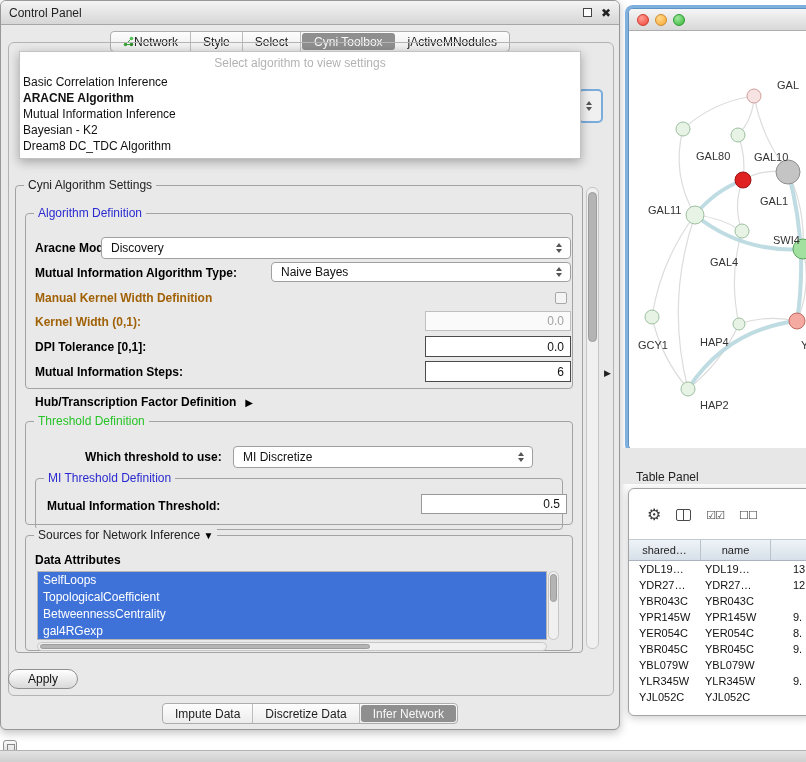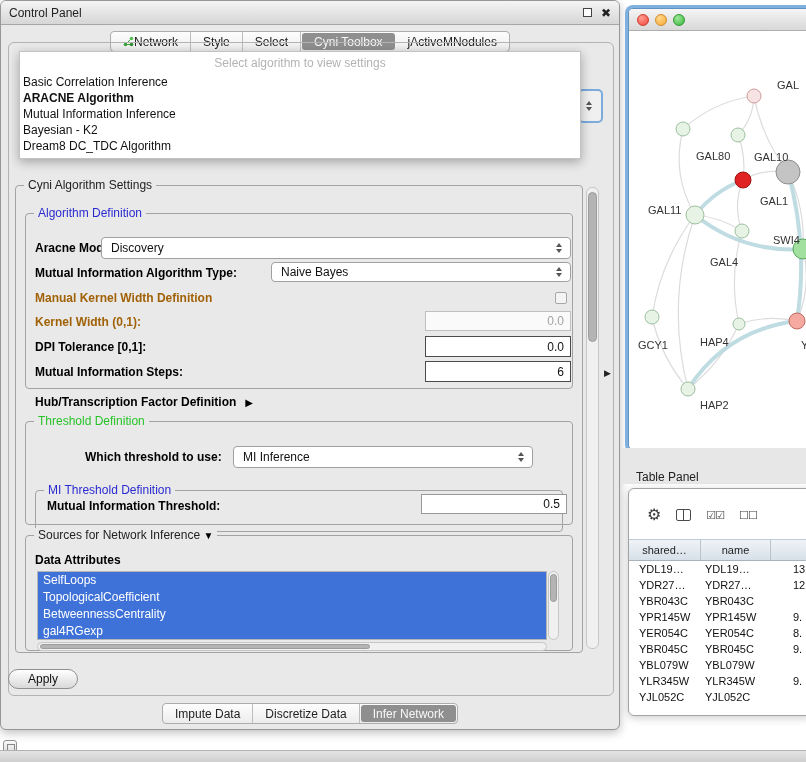--- a/index.html
+++ b/index.html
@@ -196,29 +196,29 @@
     <span class="lbl" style="position:static;">Hub/Transcription Factor Definition</span>
     <span class="exp-icon">▶</span>
   </div>
 
   <div class="group" style="left:24px;top:420px;width:548px;height:104px;">
     <span class="legend green">Threshold Definition</span>
   </div>
 
   <span class="lbl" style="left:84px;top:449px;">Which threshold to use:</span>
   <div class="combo" style="left:232px;top:445px;width:300px;height:22px;">
-    <span>MI Inference</span>
+    <span>MI Discretize</span>
     <span class="spacer"></span>
     <span class="stepper">
         <span class="tri-up"></span>
         <span class="tri-down"></span>
       </span>
   </div>
 
-  <div class="group" style="left:34px;top:489px;width:528px;height:42px;">
+  <div class="group" style="left:34px;top:477px;width:528px;height:52px;">
     <span class="legend blue">MI Threshold Definition</span>
   </div>
   <span class="lbl" style="left:46px;top:498px;">Mutual Information Threshold:</span>
   <div class="field lite" style="left:420px;top:493px;width:146px;height:20px;">
     <span>0.5</span>
   </div>
 
   <div class="group" style="left:24px;top:534px;width:548px;height:116px;">
     <span class="legend">
       <span>Sources for Network Inference</span>

